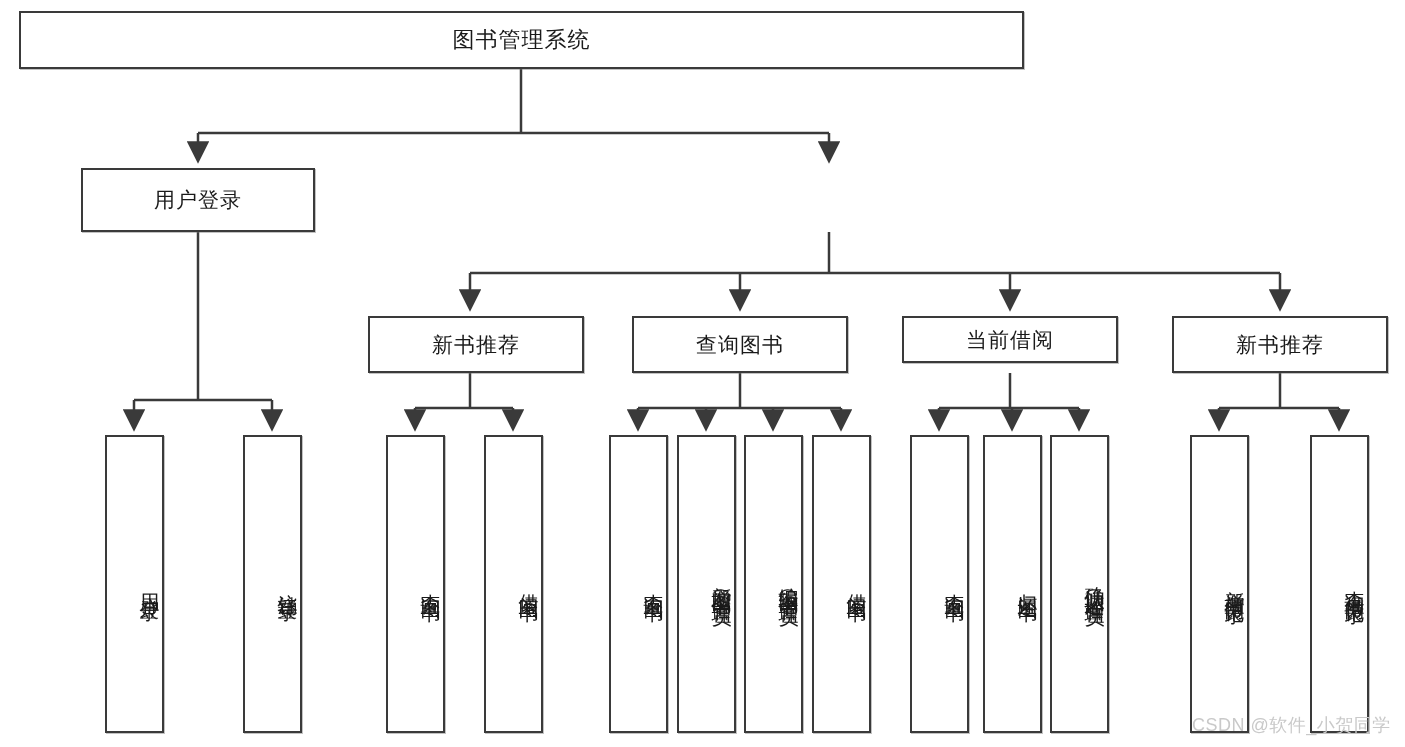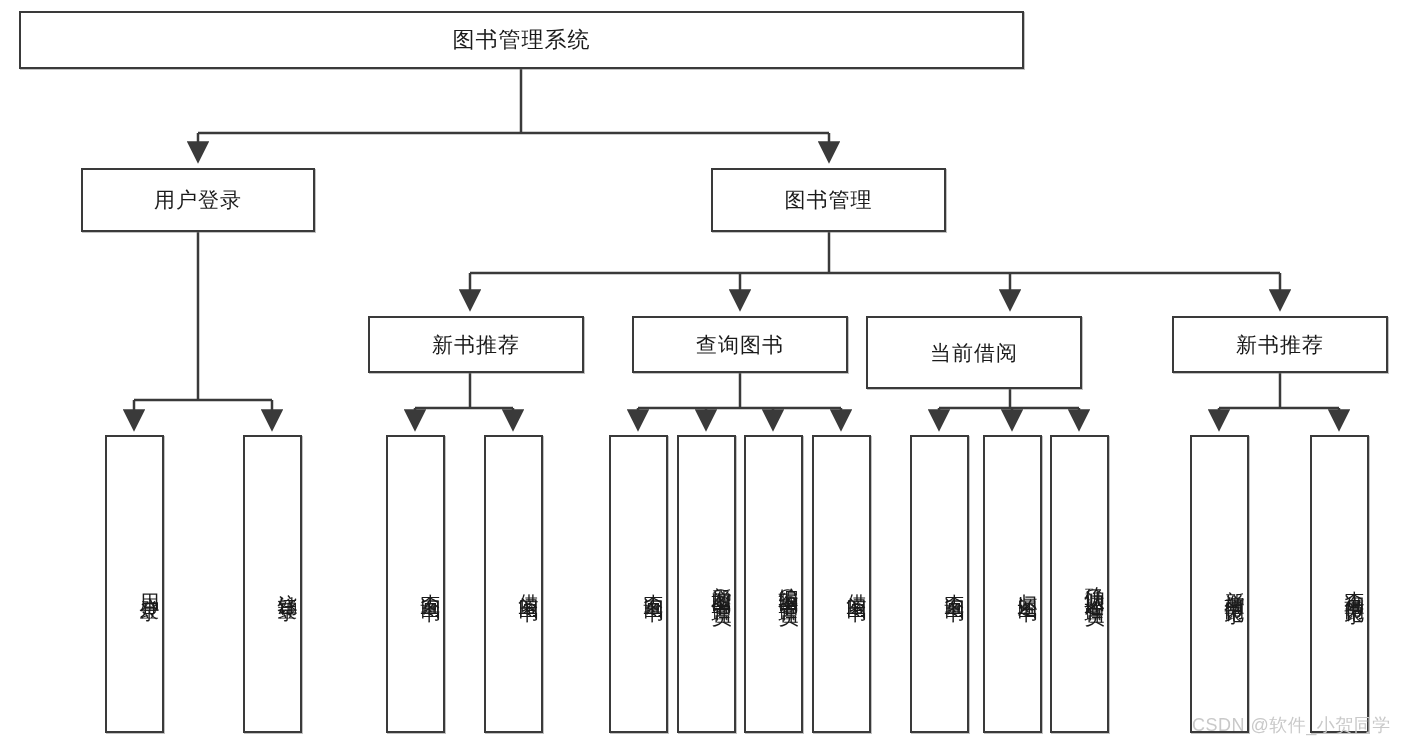--- a/index.html
+++ b/index.html
@@ -118,25 +118,24 @@
       <path d="M 1280 373 L 1280 408"></path>
       <path d="M 1219 408 L 1339 408"></path>
       <path d="M 1219 408 L 1219 428" marker-end="url(#arrow)"></path>
       <path d="M 1339 408 L 1339 428" marker-end="url(#arrow)"></path>
     </g>
   </svg>
 
   <div class="node root horiz" style="left: 19px; top: 11px; width: 1005px; height: 58px;">图书管理系统</div>
 
   <div class="node horiz" style="left: 81px; top: 168px; width: 234px; height: 64px;">用户登录</div>
-  <div class="node horiz" style="left: 711px; top: 168px; width: 235px; height: 64px;">图书管理</div>
 
   <div class="node horiz" style="left: 368px; top: 316px; width: 216px; height: 57px;">新书推荐</div>
   <div class="node horiz" style="left: 632px; top: 316px; width: 216px; height: 57px;">查询图书</div>
-  <div class="node horiz" style="left: 866px; top: 316px; width: 216px; height: 73px;">当前借阅</div>
+  <div class="node horiz" style="left: 902px; top: 316px; width: 216px; height: 47px;">当前借阅</div>
   <div class="node horiz" style="left: 1172px; top: 316px; width: 216px; height: 57px;">新书推荐</div>
 
   <div class="node vert" style="left: 105px; top: 435px; width: 59px; height: 298px;">用户登录</div>
   <div class="node vert" style="left: 243px; top: 435px; width: 59px; height: 298px;">注销登录</div>
   <div class="node vert" style="left: 386px; top: 435px; width: 59px; height: 298px;">查询图书</div>
   <div class="node vert" style="left: 484px; top: 435px; width: 59px; height: 298px;">借阅图书</div>
   <div class="node vert" style="left: 609px; top: 435px; width: 59px; height: 298px;">查询图书</div>
   <div class="node vert tall" style="left: 677px; top: 435px; width: 59px; height: 298px;">新增图书（管理员）</div>
   <div class="node vert tall" style="left: 744px; top: 435px; width: 59px; height: 298px;">编辑图书（管理员）</div>
   <div class="node vert" style="left: 812px; top: 435px; width: 59px; height: 298px;">借阅图书</div>

